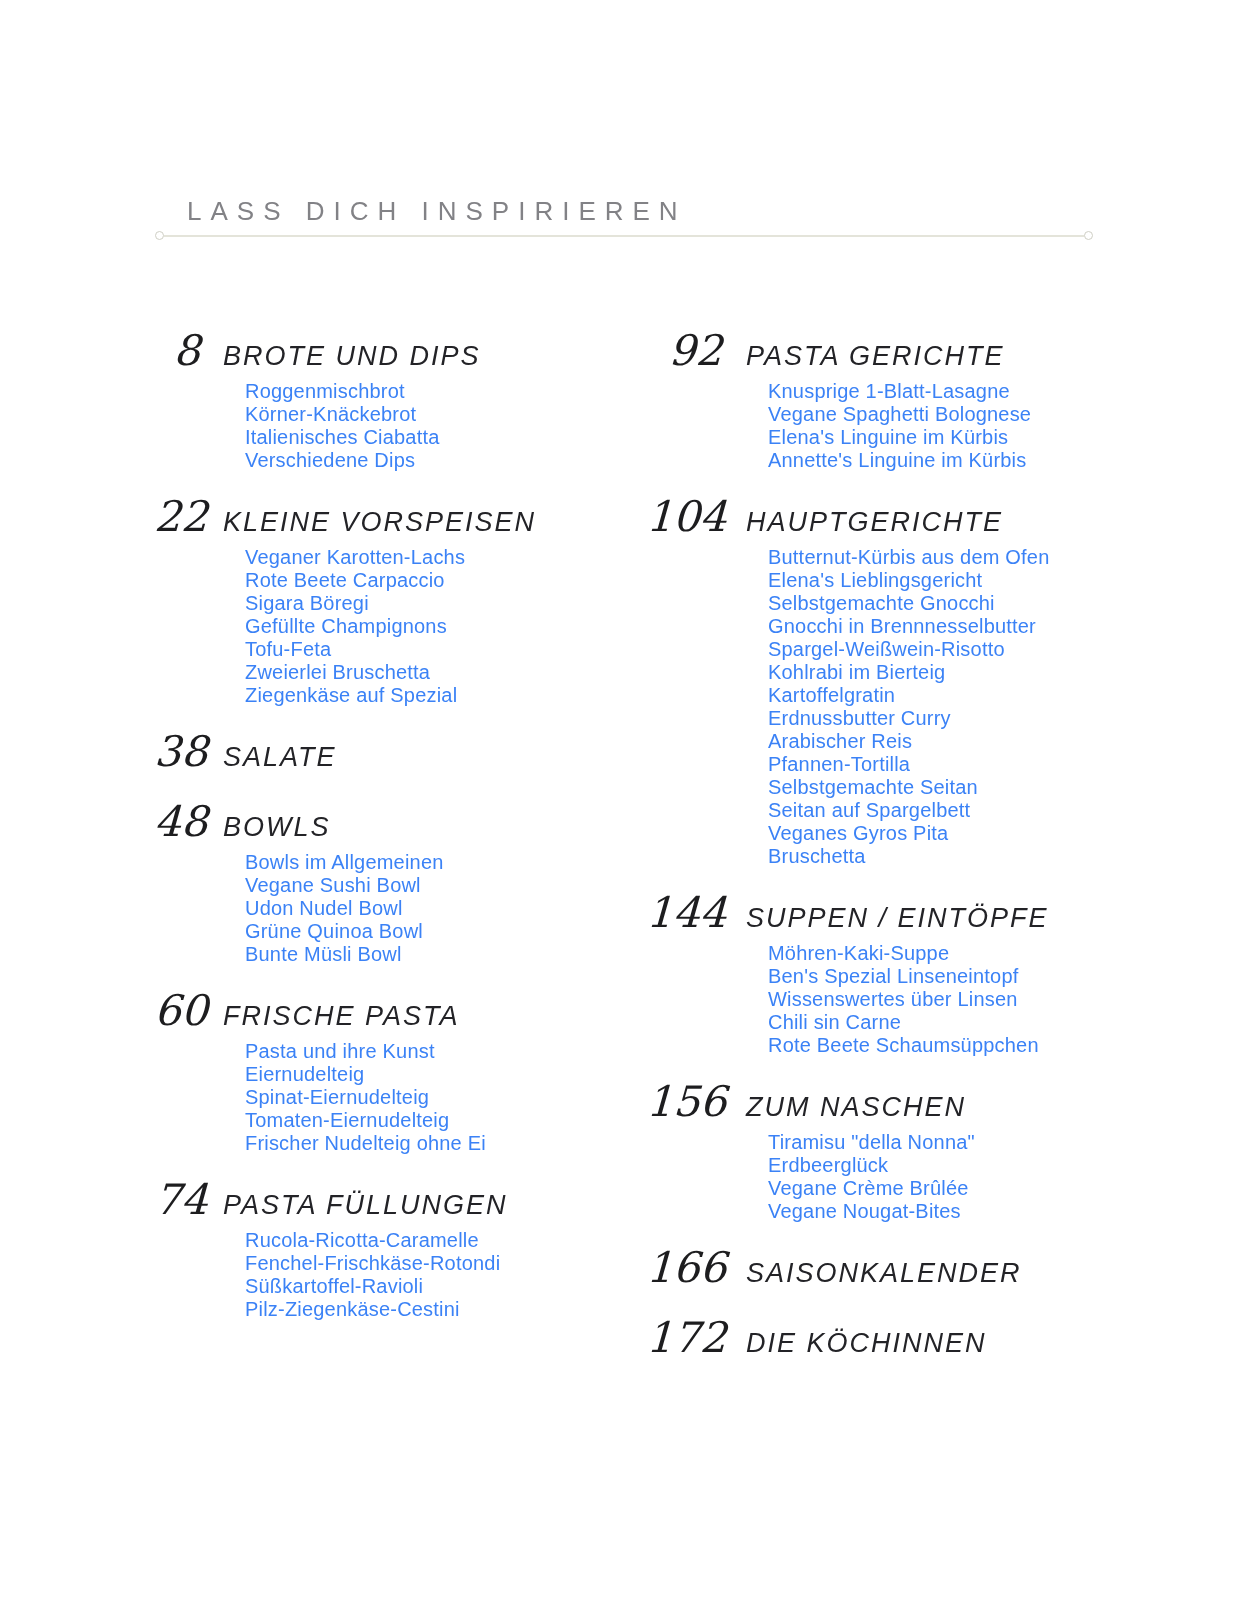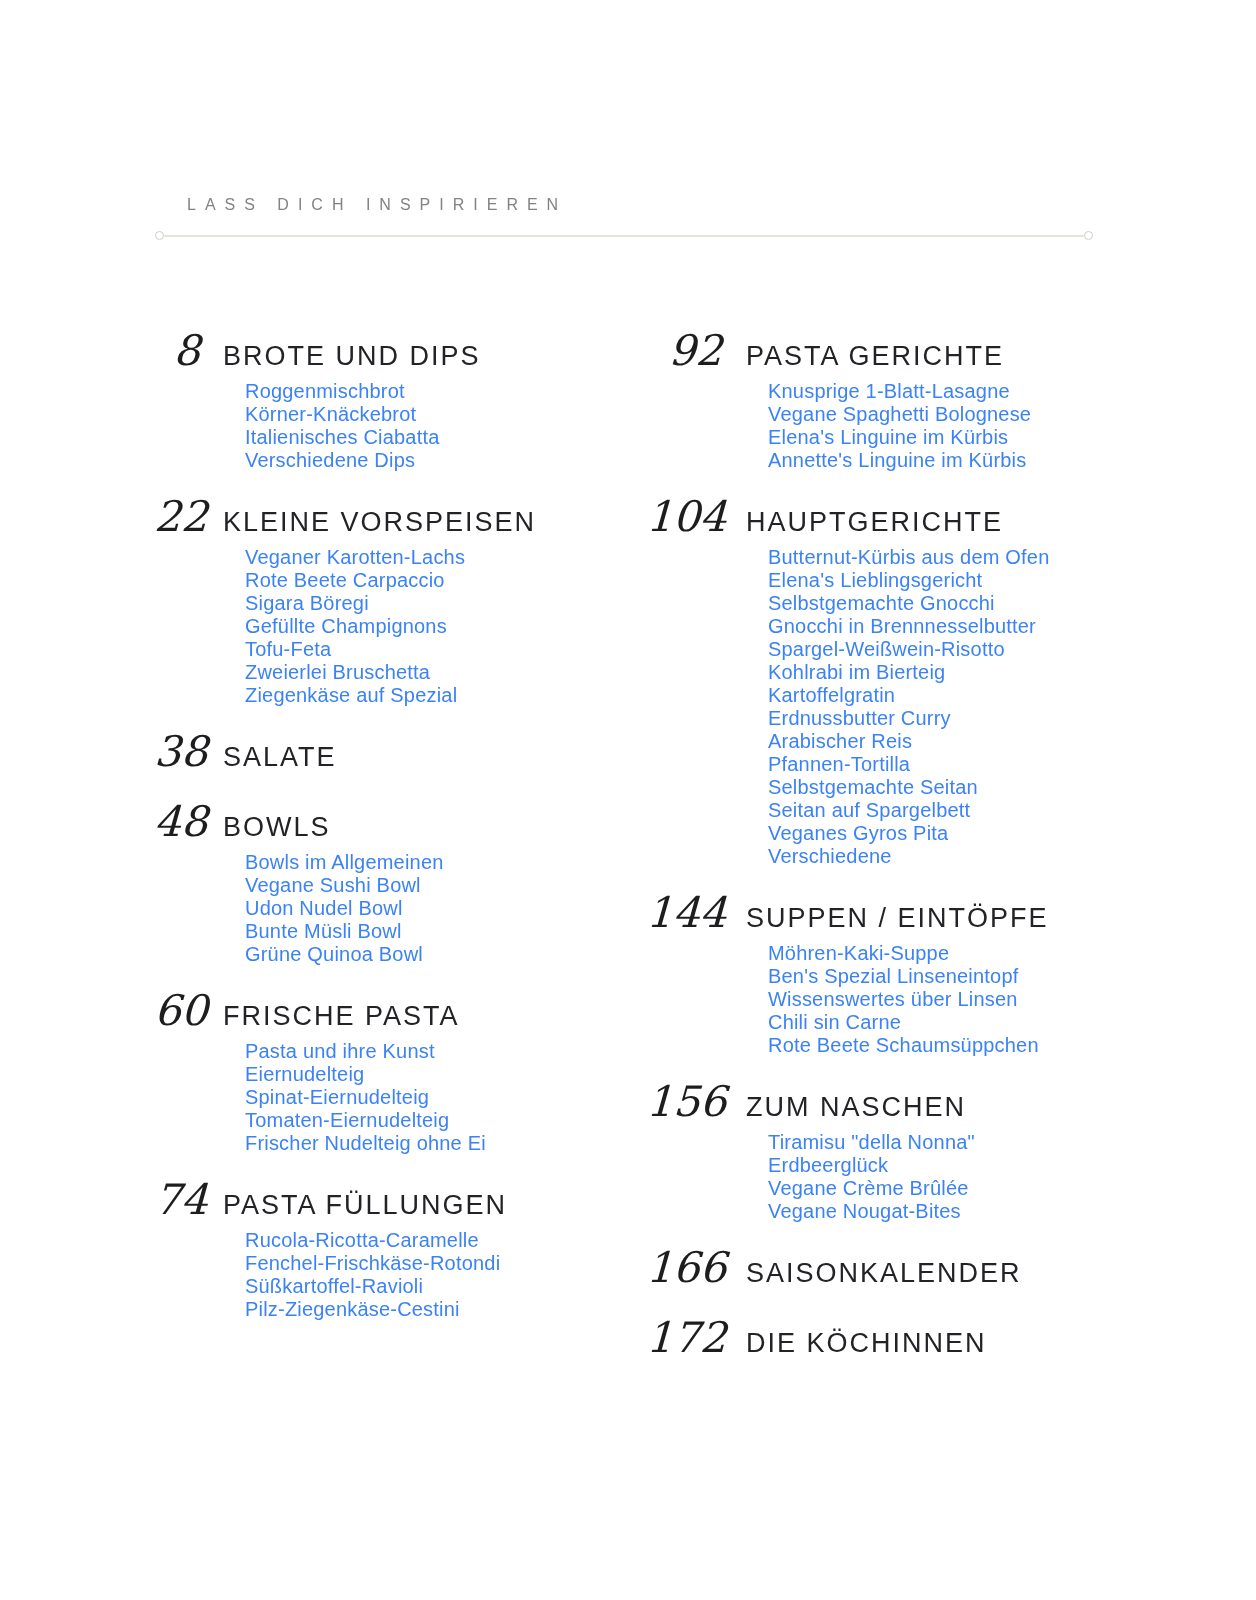--- a/index.html
+++ b/index.html
@@ -5,21 +5,21 @@
   html,body { margin:0; padding:0; background:#ffffff; }
   .page {
     position:relative;
     width:1256px; height:1600px;
     background:#ffffff;
     font-family:"Liberation Sans", sans-serif;
     overflow:hidden;
   }
   .eyebrow {
     position:absolute; left:187px; top:196px;
-    font-size:16px; font-weight:300;
+    font-size:26px; font-weight:300;
     letter-spacing:9px;
     color:#828286;
     white-space:nowrap;
   }
   .divider {
     position:absolute; left:155px; top:231px; width:938px;
     display:flex; align-items:center;
   }
   .ring {
     width:7px; height:7px;
@@ -47,20 +47,21 @@
     flex:0 0 auto;
   }
   .col-left  .sec-num { width:46px; margin-right:19px; }
   .col-right .sec-num { width:76px; margin-right:20px; }
   .sec-title {
     margin:0;
     font-size:27px; font-weight:400;
     letter-spacing:2px;
     color:#232327;
     white-space:nowrap;
+    font-style:italic;
   }
   .sec-items {
     list-style:none;
     margin:4px 0 0 0; padding:0;
   }
   .col-left  .sec-items { padding-left:87px; }
   .col-right .sec-items { padding-left:118px; }
   .sec-items li {
     font-size:20px; line-height:23px;
     letter-spacing:0.2px;
@@ -115,22 +116,22 @@
         </section>
         <section class="toc-section">
           <div class="sec-head">
             <span class="sec-num">48</span>
             <h2 class="sec-title">BOWLS</h2>
           </div>
           <ul class="sec-items">
             <li>Bowls im Allgemeinen</li>
             <li>Vegane Sushi Bowl</li>
             <li>Udon Nudel Bowl</li>
+            <li>Grüne Quinoa Bowl</li>
             <li>Bunte Müsli Bowl</li>
-            <li>Grüne Quinoa Bowl</li>
           </ul>
         </section>
         <section class="toc-section">
           <div class="sec-head">
             <span class="sec-num">60</span>
             <h2 class="sec-title">FRISCHE PASTA</h2>
           </div>
           <ul class="sec-items">
             <li>Pasta und ihre Kunst</li>
             <li>Eiernudelteig</li>
@@ -177,21 +178,21 @@
             <li>Gnocchi in Brennnesselbutter</li>
             <li>Spargel-Weißwein-Risotto</li>
             <li>Kohlrabi im Bierteig</li>
             <li>Kartoffelgratin</li>
             <li>Erdnussbutter Curry</li>
             <li>Arabischer Reis</li>
             <li>Pfannen-Tortilla</li>
             <li>Selbstgemachte Seitan</li>
             <li>Seitan auf Spargelbett</li>
             <li>Veganes Gyros Pita</li>
-            <li>Verschiedene</li>
+            <li>Bruschetta</li>
           </ul>
         </section>
         <section class="toc-section">
           <div class="sec-head">
             <span class="sec-num">144</span>
             <h2 class="sec-title">SUPPEN / EINTÖPFE</h2>
           </div>
           <ul class="sec-items">
             <li>Möhren-Kaki-Suppe</li>
             <li>Ben's Spezial Linseneintopf</li>

